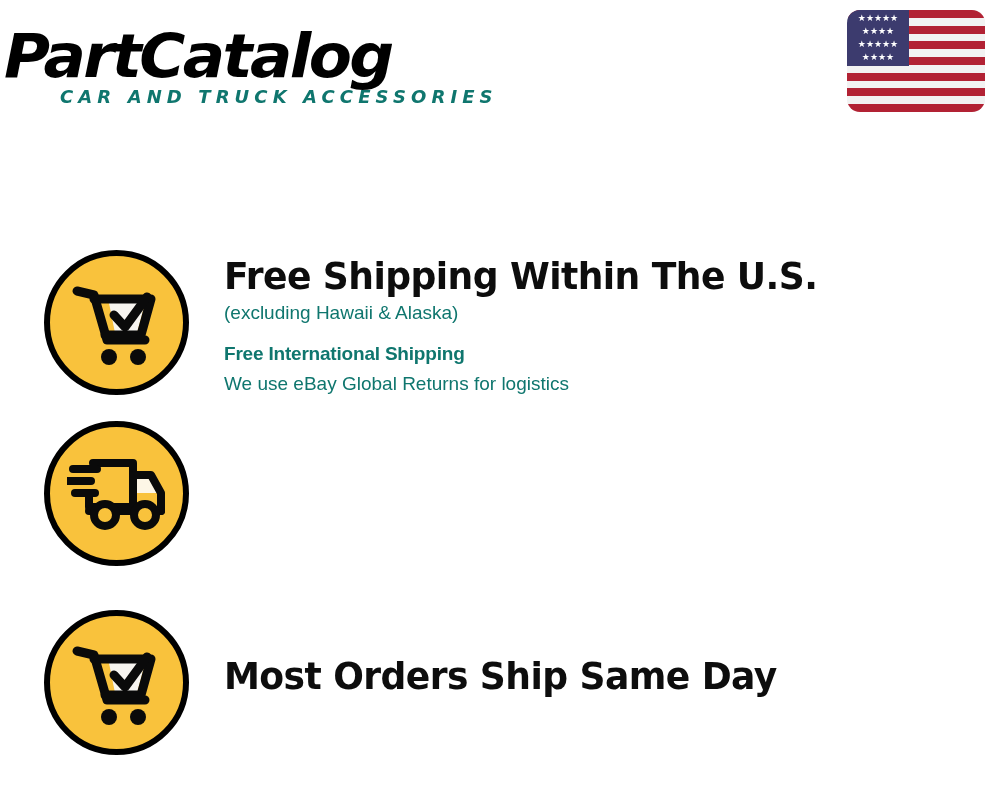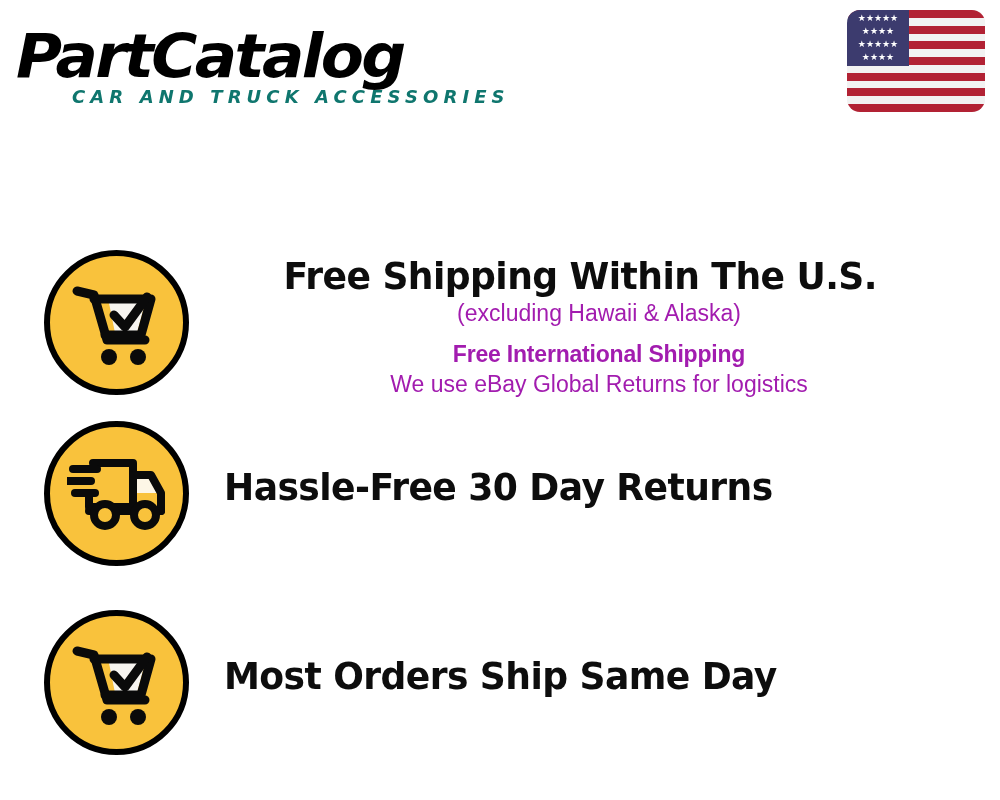--- a/index.html
+++ b/index.html
@@ -20,21 +20,21 @@
   .header {
     position: absolute;
     top: 0;
     left: 0;
     width: 1000px;
     height: 175px;
   }
 
   .brand {
     position: absolute;
-    left: 16px;
+    left: 4px;
     top: 22px;
     width: 470px;
     height: 95px;
   }
   .brand-wordmark {
     display: block;
     font-family: "DejaVu Sans", sans-serif;
     font-size: 61px;
     font-weight: bold;
     font-style: italic;
@@ -127,21 +127,21 @@
     left: 0;
     width: 1000px;
   }
   .feature {
     position: absolute;
     left: 44px;
     width: 930px;
     display: flex;
     align-items: flex-start;
   }
-  .feature.f1 { top: 20px; text-align: center; }
+  .feature.f1 { top: 20px; }
   .feature.f2 { top: 191px; }
   .feature.f3 { top: 380px; }
 
   .badge {
     flex: 0 0 auto;
     width: 145px;
     height: 145px;
     border-radius: 50%;
     background: #f9c23c;
     border: 6px solid #000000;
@@ -168,24 +168,24 @@
     font-size: 38px;
     font-weight: bold;
     letter-spacing: -0.6px;
     line-height: 44px;
     color: #0d0d0d;
     white-space: nowrap;
     transform: scaleX(0.95);
     transform-origin: left center;
   }
   .subline {
-    font-size: 23px;
+    font-size: 19px;
     font-weight: 400;
     line-height: 30px;
-    color: #a21caf;
+    color: #0f766e;
     margin-top: 6px;
     white-space: nowrap;
   }
   .subline.bold {
     font-weight: bold;
     margin-top: 11px;
     letter-spacing: -0.2px;
   }
   .subline.tight { margin-top: 0px; }
 </style>
@@ -254,23 +254,20 @@
         <path d="M26 8 L66 8 L66 52 L22 52 L22 38" fill="none" stroke="#0a0a0a" stroke-width="8" stroke-linecap="round" stroke-linejoin="round"></path>
         <path d="M66 20 L84 20 L94 38 L94 56 L66 56 Z" fill="none" stroke="#0a0a0a" stroke-width="8" stroke-linecap="round" stroke-linejoin="round"></path>
         <line x1="22" y1="56" x2="94" y2="56" stroke="#0a0a0a" stroke-width="8" stroke-linecap="round"></line>
         <line x1="6" y1="14" x2="30" y2="14" stroke="#0a0a0a" stroke-width="8" stroke-linecap="round"></line>
         <line x1="0" y1="26" x2="24" y2="26" stroke="#0a0a0a" stroke-width="8" stroke-linecap="round"></line>
         <line x1="8" y1="38" x2="28" y2="38" stroke="#0a0a0a" stroke-width="8" stroke-linecap="round"></line>
         <circle cx="38" cy="60" r="11" fill="#f9c23c" stroke="#0a0a0a" stroke-width="8"></circle>
         <circle cx="78" cy="60" r="11" fill="#f9c23c" stroke="#0a0a0a" stroke-width="8"></circle>
       </svg>
     </div>
-    <div class="ftext">
-      <div class="headline">Hassle-Free 30 Day Returns</div>
-    </div>
   </div>
 
   <div class="feature f3">
     <div class="badge">
       <svg width="96" height="92" viewBox="0 0 96 92" aria-hidden="true">
         <polygon points="40,26 76,26 68,56 46,56" fill="#f7f5f0"></polygon>
         <path d="M8 14 L25 18 L38 63 L76 63" fill="none" stroke="#0a0a0a" stroke-width="9" stroke-linecap="round" stroke-linejoin="round"></path>
         <path d="M25 22 L82 22 L72 58 L36 58" fill="none" stroke="#0a0a0a" stroke-width="9" stroke-linecap="round" stroke-linejoin="round"></path>
         <path d="M45 38 L56 50 L78 20" fill="none" stroke="#0a0a0a" stroke-width="9" stroke-linecap="round" stroke-linejoin="round"></path>
         <circle cx="40" cy="80" r="8" fill="#0a0a0a"></circle>

